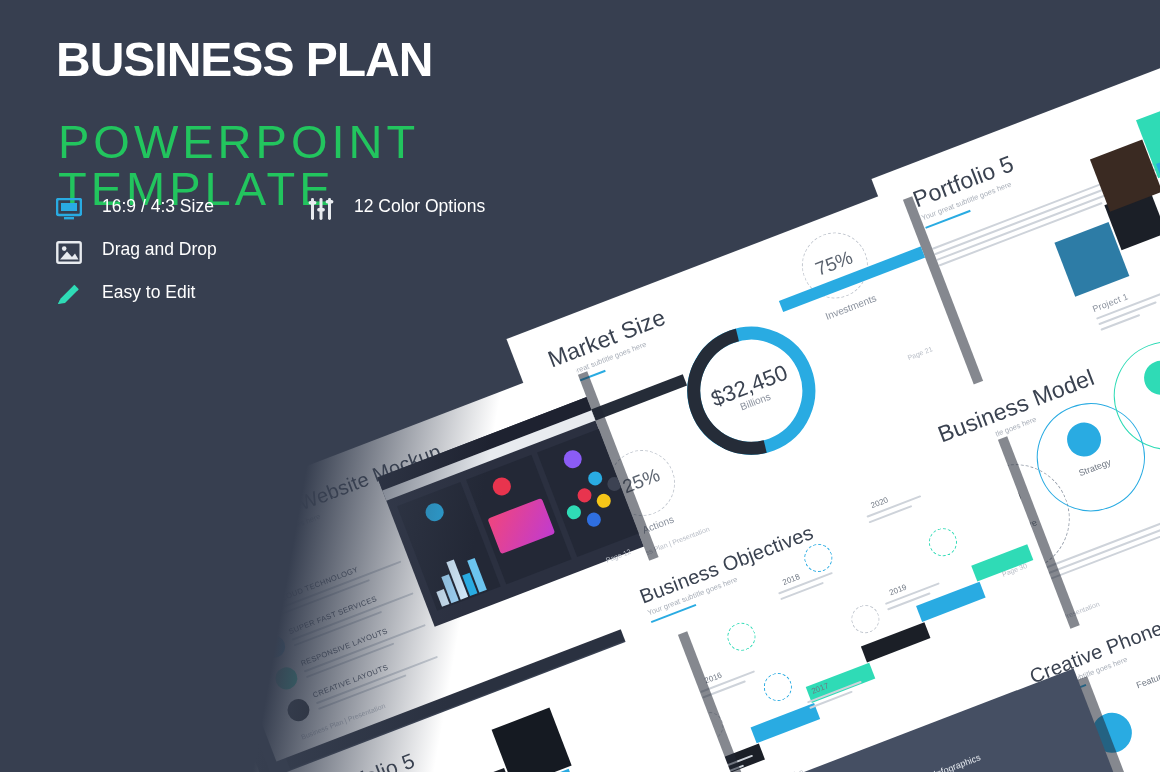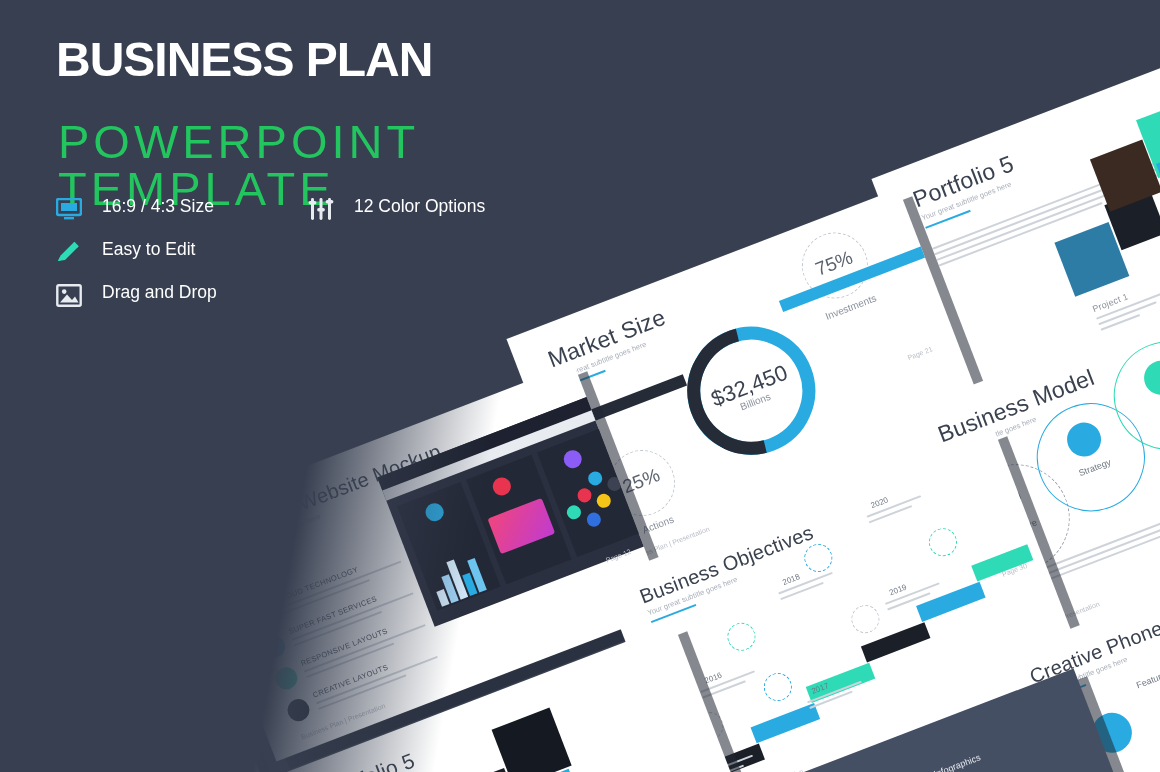--- a/index.html
+++ b/index.html
@@ -360,38 +360,38 @@
               <rect x="1" y="1" width="24" height="16" rx="2" fill="none" stroke="#29abe2" stroke-width="2.6"></rect>
               <rect x="5" y="5" width="16" height="8" fill="#29abe2"></rect>
               <rect x="8" y="19" width="10" height="2.4" fill="#29abe2"></rect>
             </svg>
           </span>
           <span class="flabel">16:9 / 4:3 Size</span>
         </div>
 
         <div class="frow">
           <span class="ficon">
+            <svg width="26" height="23" viewBox="0 0 26 23">
+              <rect x="1.3" y="1.3" width="23.4" height="20.4" rx="1.5" fill="none" stroke="#e8ebef" stroke-width="2.4"></rect>
+              <circle cx="8.2" cy="7.6" r="2.3" fill="#e8ebef"></circle>
+              <path d="M4 18.5 L11 10.5 L16 16 L19 12.6 L22.5 18.5 Z" fill="#e8ebef"></path>
+            </svg>
+          </span>
+          <span class="flabel">Drag and Drop</span>
+        </div>
+
+        <div class="frow">
+          <span class="ficon">
             <svg width="26" height="24" viewBox="0 0 26 24">
               <path d="M2 21 L4.6 15.6 L17.6 2.6 L22 7 L9 20 Z" fill="#2fdbb6"></path>
               <path d="M17.6 2.6 L22 7" stroke="#2fdbb6" stroke-width="2.4"></path>
               <path d="M2 21 L6.5 19.6 L4 17 Z" fill="#2fdbb6"></path>
             </svg>
           </span>
           <span class="flabel">Easy to Edit</span>
-        </div>
-
-        <div class="frow">
-          <span class="ficon">
-            <svg width="26" height="23" viewBox="0 0 26 23">
-              <rect x="1.3" y="1.3" width="23.4" height="20.4" rx="1.5" fill="none" stroke="#e8ebef" stroke-width="2.4"></rect>
-              <circle cx="8.2" cy="7.6" r="2.3" fill="#e8ebef"></circle>
-              <path d="M4 18.5 L11 10.5 L16 16 L19 12.6 L22.5 18.5 Z" fill="#e8ebef"></path>
-            </svg>
-          </span>
-          <span class="flabel">Drag and Drop</span>
         </div>
 
       </div>
 
       <div class="fcol c2">
 
         <div class="frow">
           <span class="ficon">
             <svg width="26" height="24" viewBox="0 0 26 24">
               <g fill="#e8ebef">

